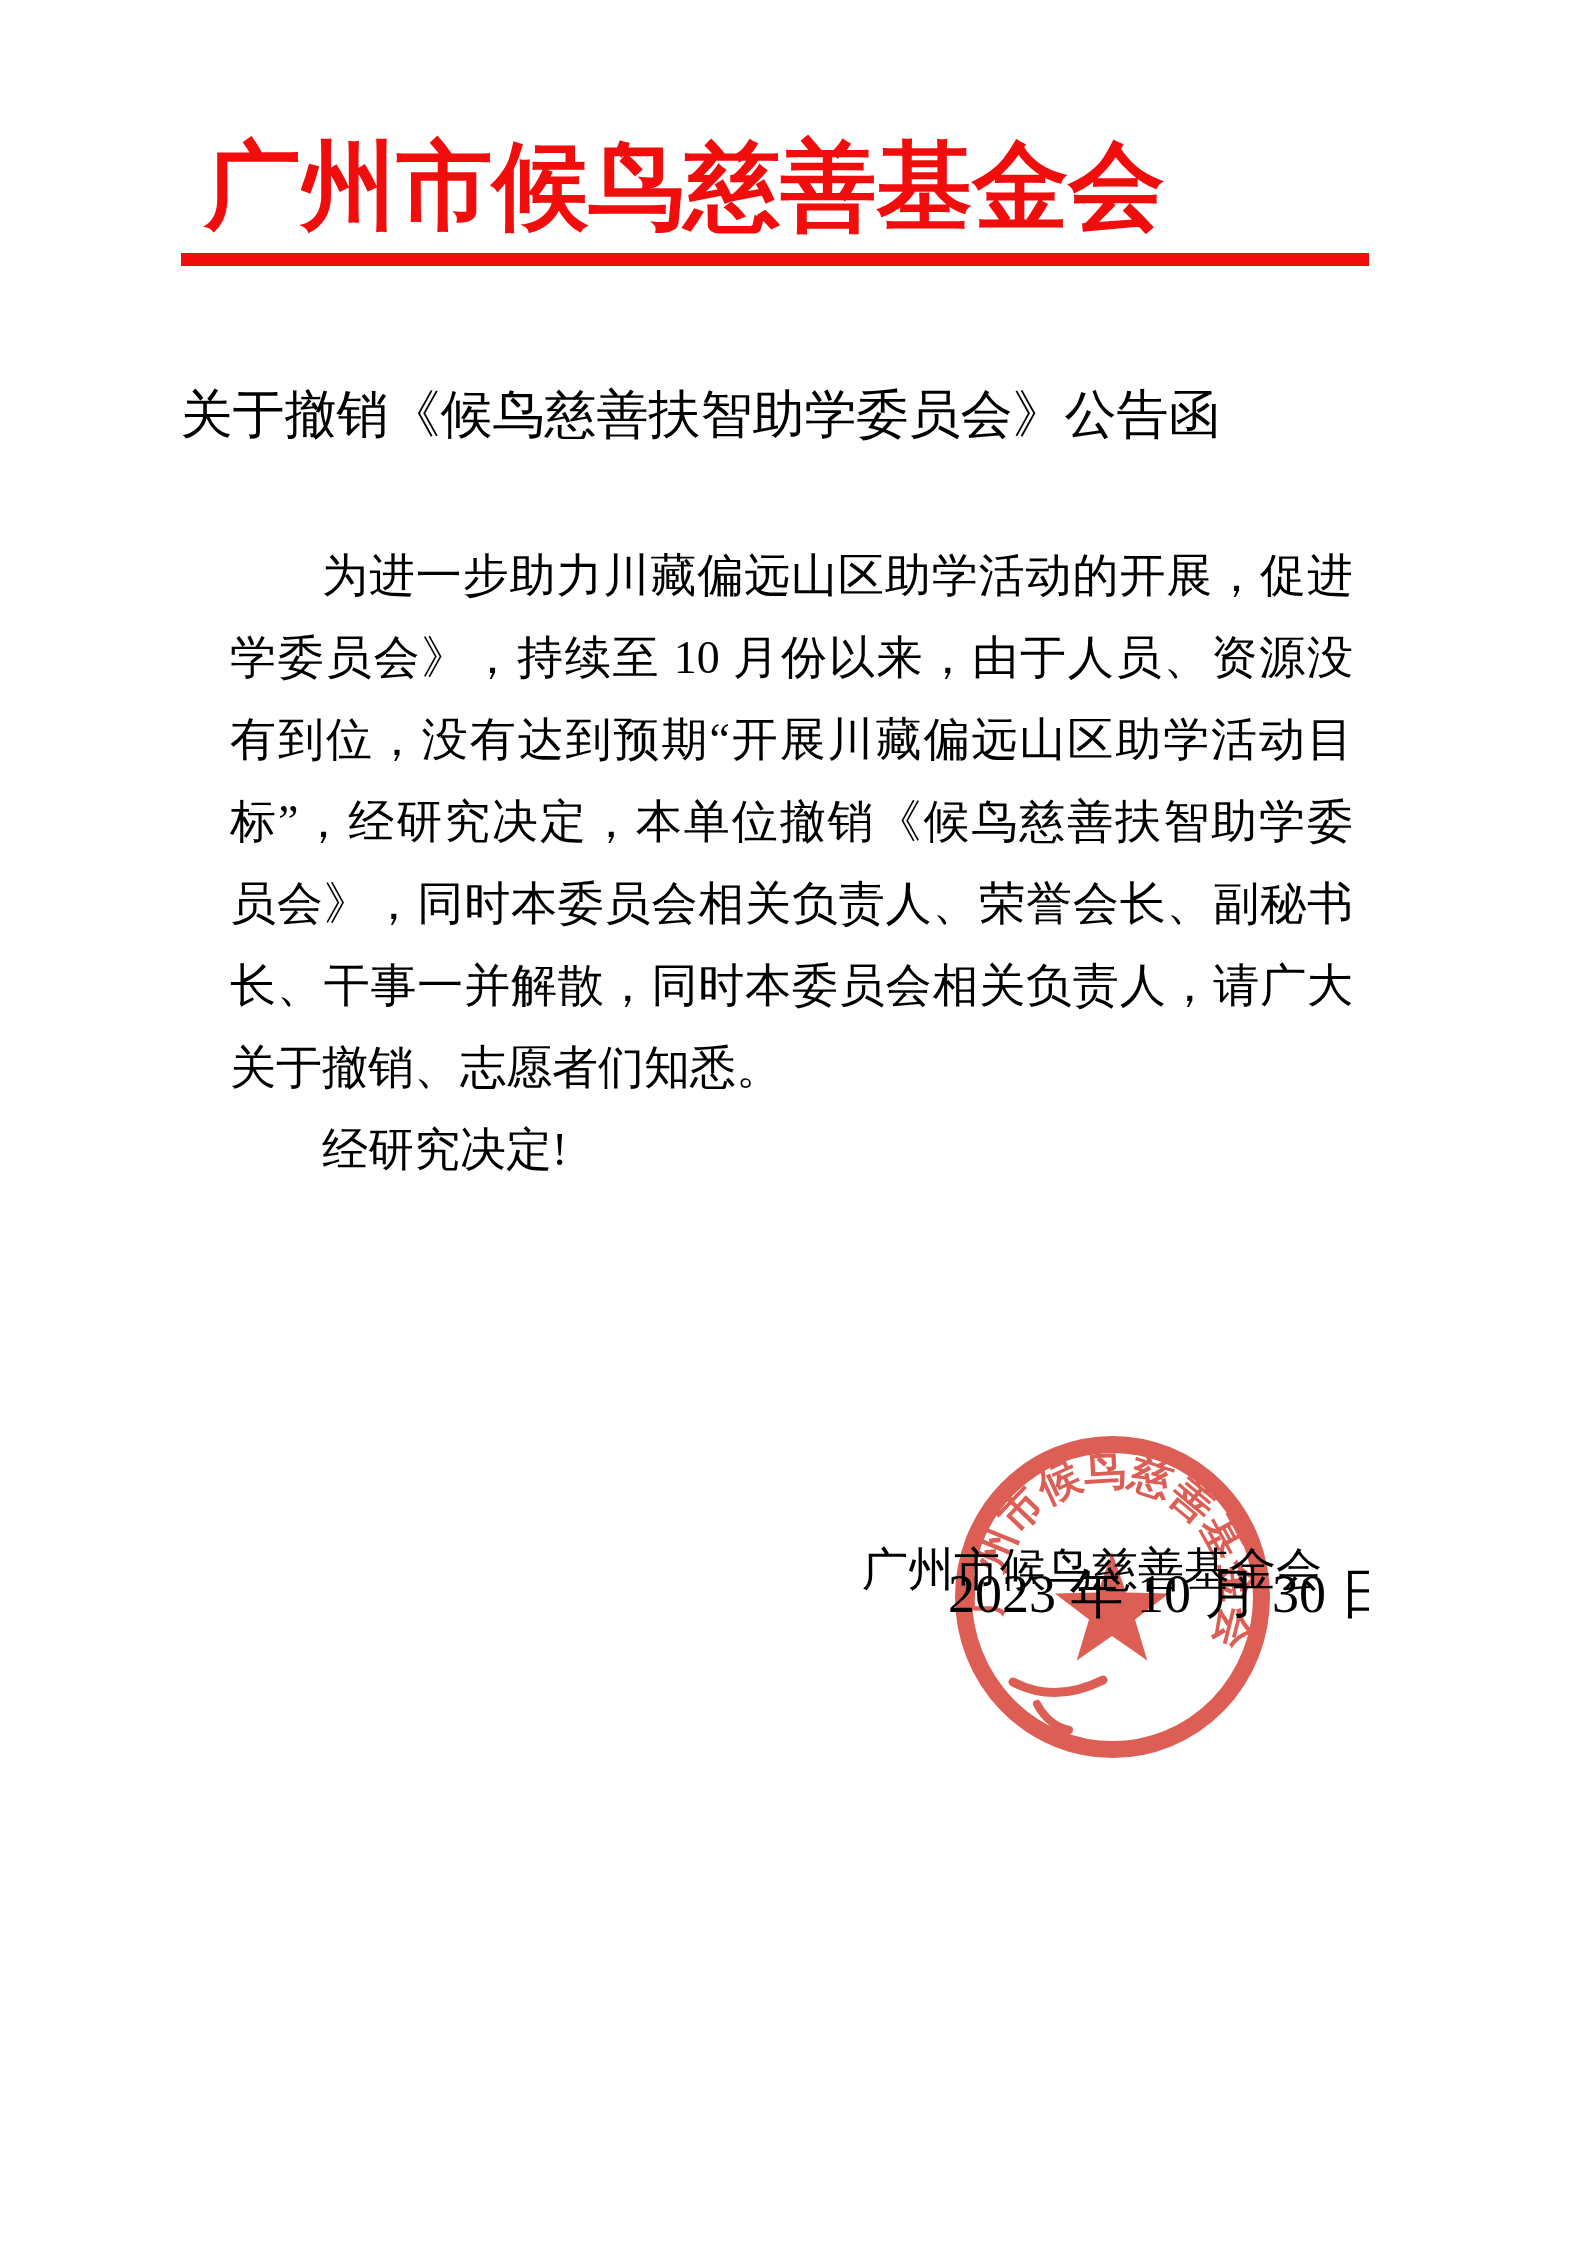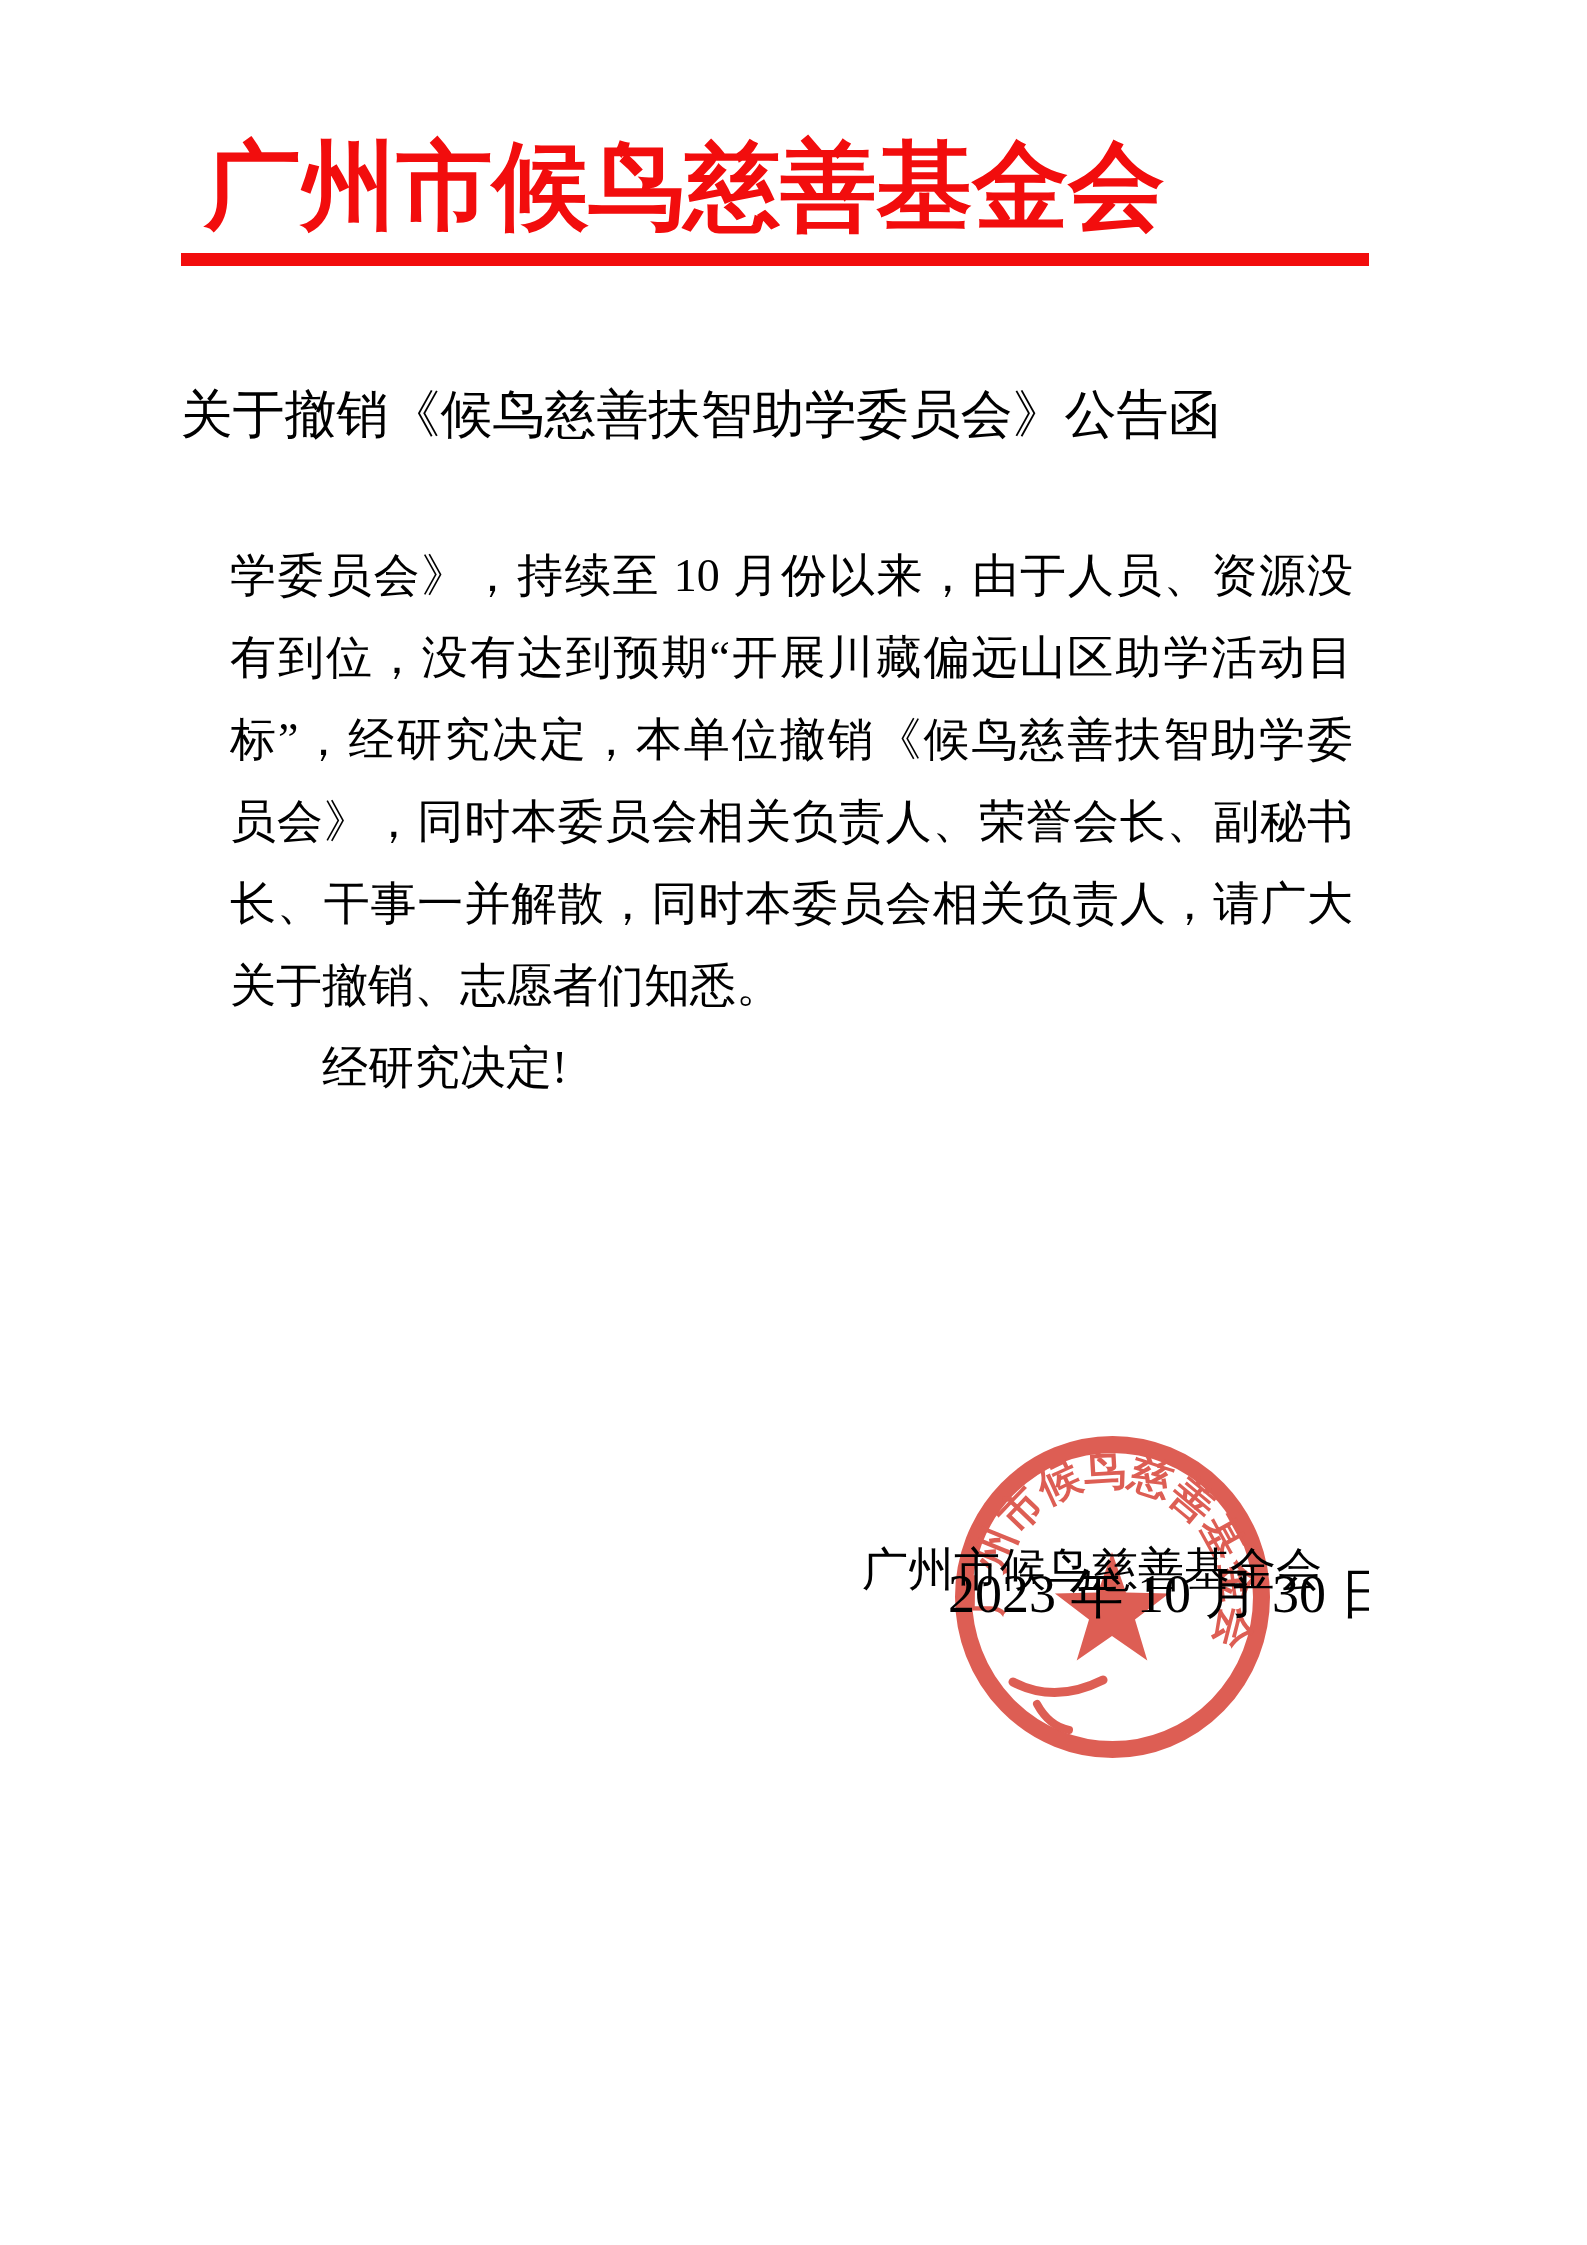--- a/index.html
+++ b/index.html
@@ -82,20 +82,21 @@
 
 <div class="page">
 
   <div class="org-title">广州市候鸟慈善基金会</div>
 
   <div class="divider"></div>
 
   <div class="doc-title">关于撤销《候鸟慈善扶智助学委员会》公告函</div>
 
   <div class="body-block">
+    <div class="body-line indent">为进一步助力川藏偏远山区助学活动的开展，促进</div>
     <div class="body-line">学委员会》，持续至 10 月份以来，由于人员、资源没</div>
     <div class="body-line">有到位，没有达到预期“开展川藏偏远山区助学活动目</div>
     <div class="body-line">标”，经研究决定，本单位撤销《候鸟慈善扶智助学委</div>
     <div class="body-line">员会》，同时本委员会相关负责人、荣誉会长、副秘书</div>
     <div class="body-line">长、干事一并解散，同时本委员会相关负责人，请广大</div>
     <div class="body-line no-stretch">关于撤销、志愿者们知悉。</div>
     <div class="body-line indent no-stretch">经研究决定!</div>
   </div>
 
   <div class="sig-org">广州市候鸟慈善基金会</div>

